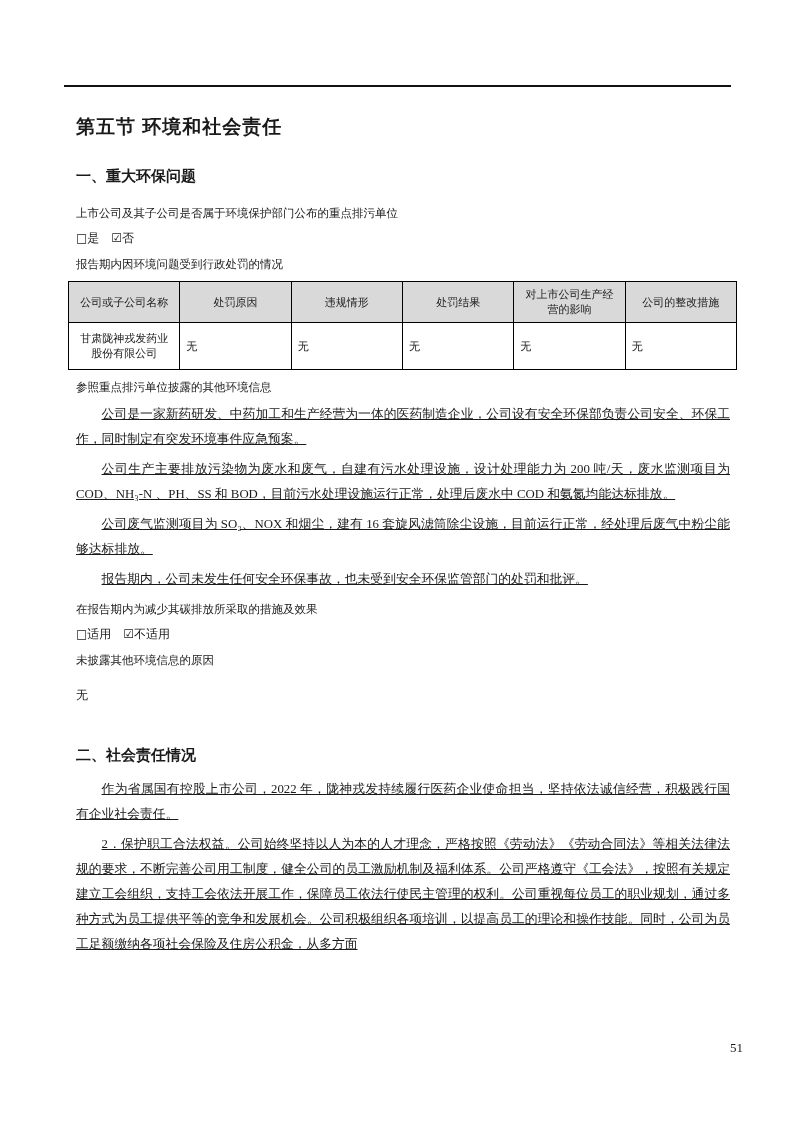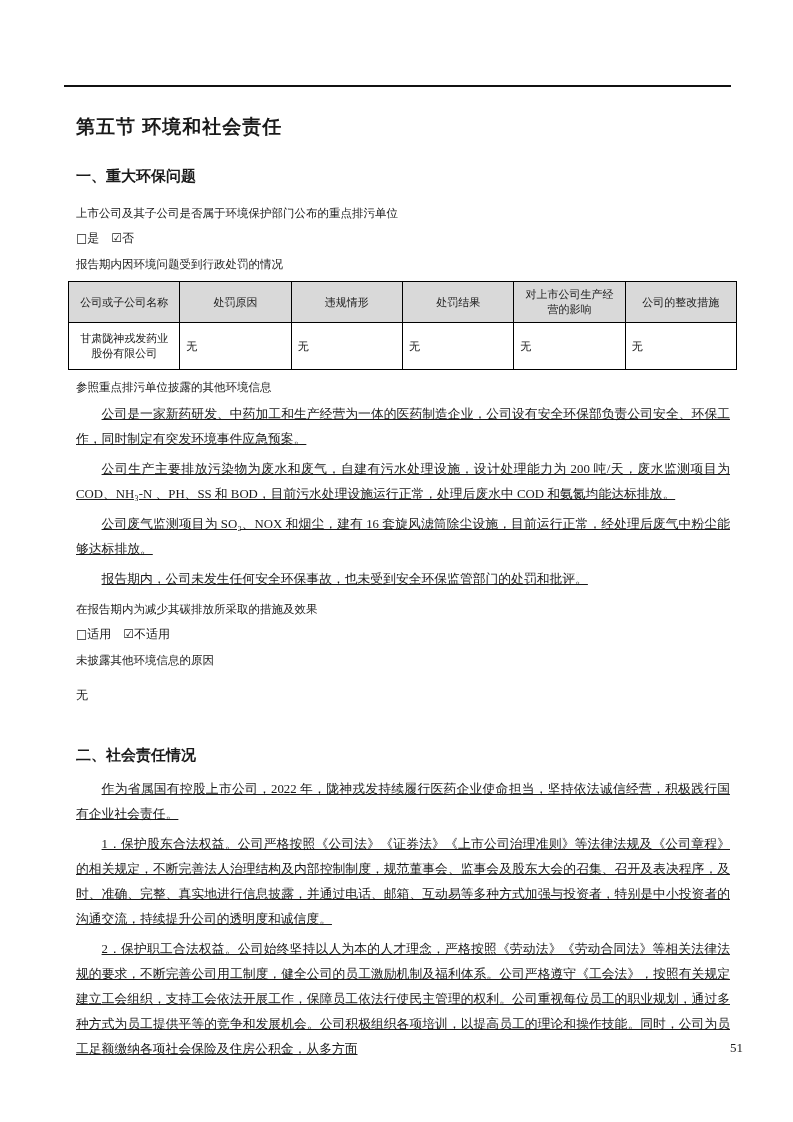--- a/index.html
+++ b/index.html
@@ -151,20 +151,19 @@
       <span class="opt"><span class="box">□</span><span>适用</span></span><span class="opt"><span class="box">☑</span><span>不适用</span></span>
     </div>
 
     <div class="small-label">未披露其他环境信息的原因</div>
 
     <div class="none-text">无</div>
 
     <div class="sec-heading social">二、社会责任情况</div>
 
     <p class="body" style="margin-top:12px;">作为省属国有控股上市公司，2022 年，陇神戎发持续履行医药企业使命担当，坚持依法诚信经营，积极践行国有企业社会责任。</p>
-    <p class="body">1．保护股东合法权益。公司严格按照《公司法》《证券法》《上市公司治理准则》等法律法规及《公司章程》的相关规定，不断完善法人治理结构及内部控制制度，规范董事会、监事会及股东大会的召集、召开及表决程序，及时、准确、完整、真实地进行信息披露，并通过电话、邮箱、互动易等多种方式加强与投资者，特别是中小投资者的沟通交流，持续提升公司的透明度和诚信度。</p>
     <p class="body">2．保护职工合法权益。公司始终坚持以人为本的人才理念，严格按照《劳动法》《劳动合同法》等相关法律法规的要求，不断完善公司用工制度，健全公司的员工激励机制及福利体系。公司严格遵守《工会法》，按照有关规定建立工会组织，支持工会依法开展工作，保障员工依法行使民主管理的权利。公司重视每位员工的职业规划，通过多种方式为员工提供平等的竞争和发展机会。公司积极组织各项培训，以提高员工的理论和操作技能。同时，公司为员工足额缴纳各项社会保险及住房公积金，从多方面</p>
 
   </div>
 
   <div class="page-number">51</div>
 
 </div>
 
 </body></html>

